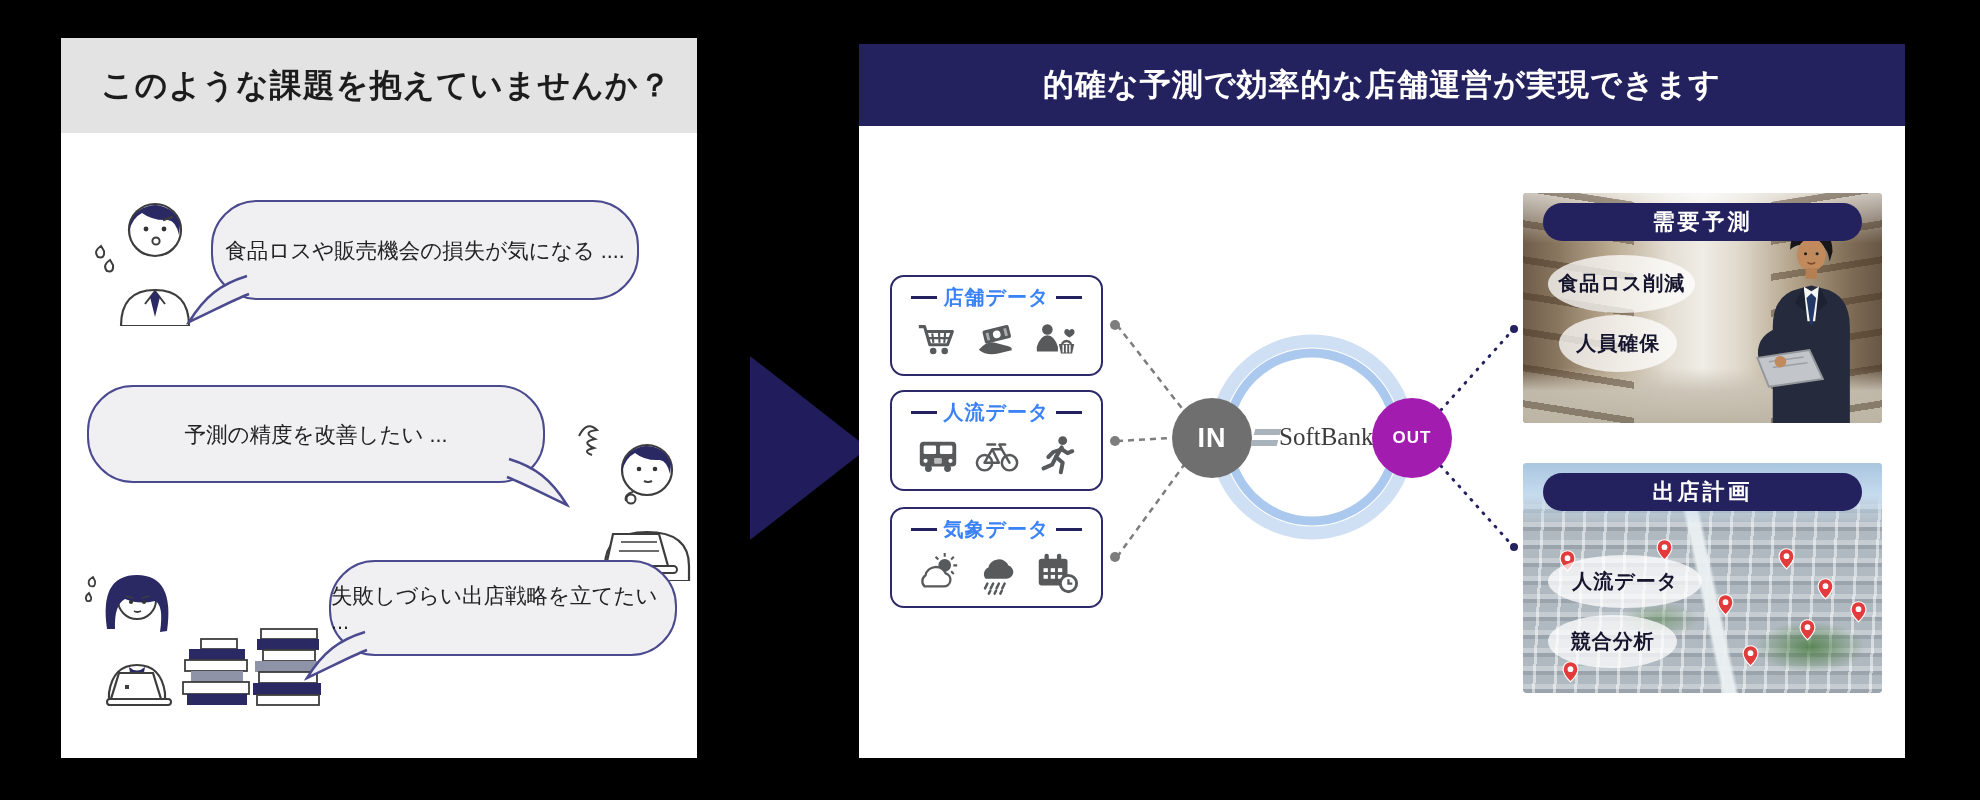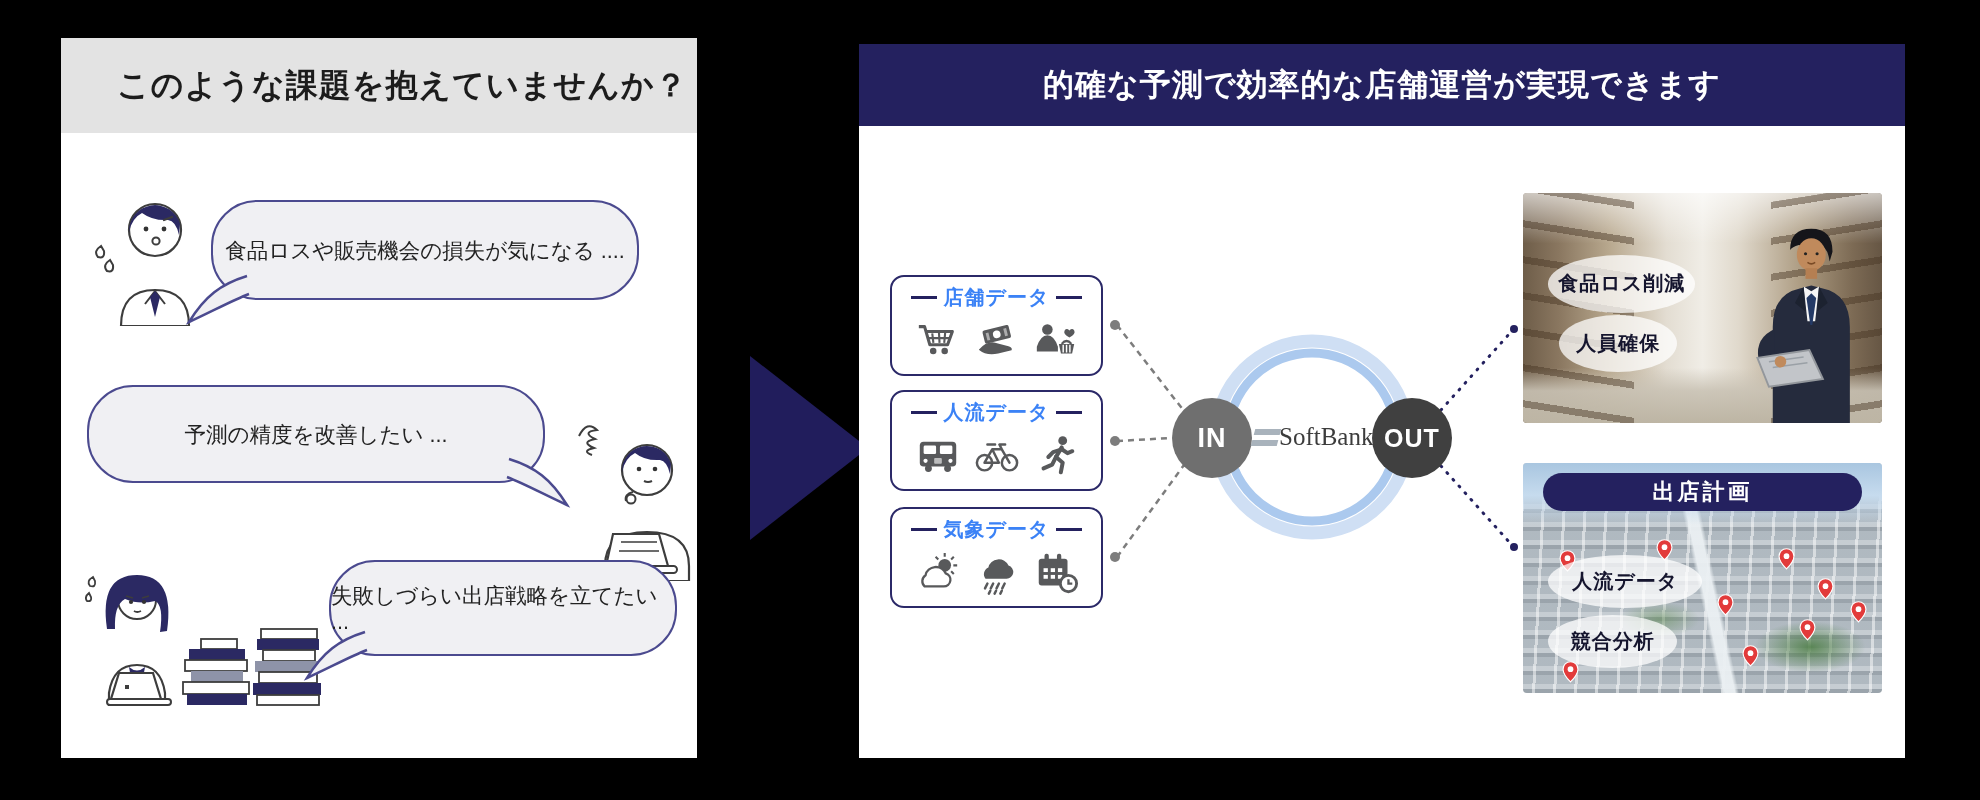--- a/index.html
+++ b/index.html
@@ -3,21 +3,21 @@
 <meta charset="utf-8">
 <style>
   html,body{margin:0;padding:0;background:#000;}
   *{box-sizing:border-box;font-family:"Liberation Sans","DejaVu Sans",sans-serif;}
   #stage{position:relative;width:1980px;height:800px;background:#000;overflow:hidden;}
 
   
   .card{position:absolute;background:#fff;}
   #left-card{left:61px;top:38px;width:636px;height:720px;}
   .lp-title{position:absolute;left:0;top:0;width:100%;height:95px;background:#e3e3e3;
-    display:flex;align-items:center;padding-left:56px;font-size:32px;font-weight:bold;
+    display:flex;align-items:center;padding-left:40px;font-size:32px;font-weight:bold;
     color:#1c1c1c;letter-spacing:1px;}
   .bubble{position:absolute;background:#f0f0f3;border:2.5px solid #4b4a8f;border-radius:46px;
     display:flex;align-items:center;justify-content:center;font-size:21.5px;color:#222;}
   .tail{position:absolute;width:72px;height:58px;}
   .tail.tl{left:-30px;bottom:-30px;}
   .tail.tr{right:-30px;bottom:-30px;}
   .char{position:absolute;}
 
   
   #flow-arrow{position:absolute;left:750px;top:356px;width:0;height:0;
@@ -35,21 +35,21 @@
     border-radius:14px;background:#fff;}
   .in-box-head{display:flex;align-items:center;justify-content:center;gap:7px;margin-top:7px;}
   .in-box-head .rule{width:26px;height:2.5px;background:#24215f;}
   .in-box-label{font-size:20px;font-weight:bold;color:#3b82f6;letter-spacing:1px;}
   .in-box-icons{display:flex;align-items:center;justify-content:center;gap:13px;margin-top:4px;height:52px;}
   .in-box-icons svg{height:46px;width:46px;}
 
   .hub-node{position:absolute;width:80px;height:80px;border-radius:50%;display:flex;
     align-items:center;justify-content:center;color:#fff;font-weight:bold;letter-spacing:1px;}
   #in-node{left:313px;top:354px;background:#6f6f6f;font-size:27px;}
-  #out-node{left:513px;top:354px;background:#404040;font-size:25px;}
+  #out-node{left:513px;top:354px;background:#a21caf;font-size:17px;}
   #brand{position:absolute;left:394px;top:377px;height:32px;display:flex;align-items:center;}
   #brand .bars{display:flex;flex-direction:column;gap:5px;transform:skewX(-15deg);}
   #brand .bars i{display:block;width:26px;height:6px;background:#a9b3bc;}
   #brand .brand-text{font-family:"Liberation Serif","DejaVu Serif",serif;font-size:25px;color:#3c3c3c;}
 
   .photo{position:absolute;left:664px;width:359px;height:230px;border-radius:4px;overflow:hidden;}
   #photo-demand{top:149px;}
   #photo-store{top:419px;padding-left:40px;}
   .photo .pill{position:absolute;left:20px;right:20px;top:10px;height:38px;border-radius:19px;
     background:#24215f;color:#fff;font-size:22px;font-weight:bold;letter-spacing:3px;
@@ -327,20 +327,21 @@
         <rect x="68" y="49" width="12" height="11" fill="#b57f52"></rect>
         <path d="M34 210 V110 q0 -34 28 -40 l12 -3 12 3 q28 6 28 40 v100 z" fill="#252b3d"></path>
         <path d="M66 68 l8 5 8 -5 -4 36 h-8 z" fill="#f5f5f5"></path>
         <path d="M74 75 l-5 5 4 28 h2 l4 -28 z" fill="#243a66"></path>
         <path d="M66 68 l-9 17 11 9 z M82 68 l9 17 -11 9 z" fill="#1c2230"></path>
         <path d="M36 112 q-20 9 -17 30 l17 5 z" fill="#252b3d"></path>
         <path d="M18 142 l54 -8 14 30 -56 8 z" fill="#c2c5c9" stroke="#93979c" stroke-width="2"></path>
         <path d="M30 146 l36 -5 M34 152 l36 -5" stroke="#9aa0a6" stroke-width="1.6"></path>
         <circle cx="42" cy="146" r="6" fill="#c08a5c"></circle>
       </svg>
+      <div class="pill">需要予測</div>
       <div class="tag" style="left:7%;top:27%;width:41%;height:25%;">食品ロス削減</div>
       <div class="tag" style="left:10%;top:53%;width:33%;height:25%;">人員確保</div>
     </div>
 
     <div id="photo-store" class="photo">
       <div class="scene-city"></div>
       <svg class="pin" style="left:10%;top:38%;" viewBox="0 0 24 31">
           <path d="M12 1 C6 1 1.5 5.6 1.5 11.5 C1.5 19 12 29.5 12 29.5 S22.5 19 22.5 11.5 C22.5 5.6 18 1 12 1 Z" fill="#e23b3b" stroke="#fff" stroke-width="1.6"></path>
           <circle cx="12" cy="11.5" r="4" fill="#fff"></circle>
         </svg>

